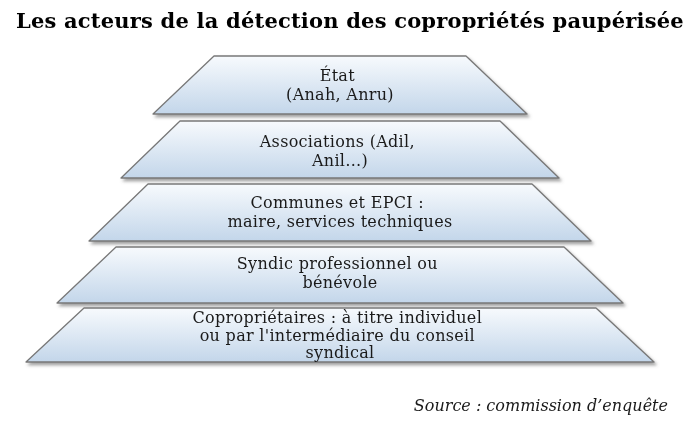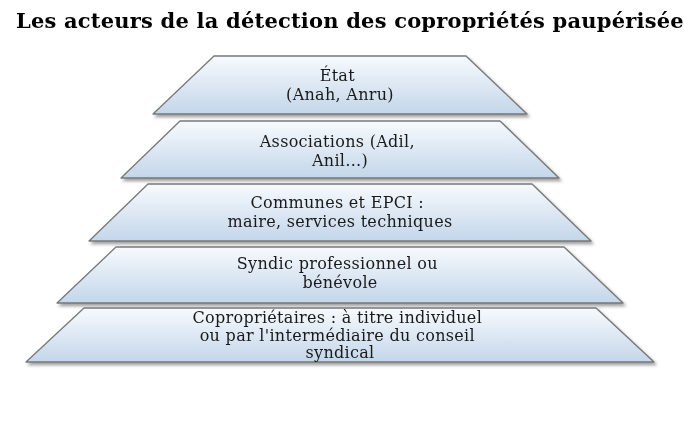--- a/index.html
+++ b/index.html
@@ -95,14 +95,15 @@
       <tspan x="340" y="269">Syndic professionnel ou</tspan>
       <tspan x="340" y="288">bénévole</tspan>
     </text>
     <text class="layer-text" fill="#1a1a1a">
       <tspan x="340" y="323">Copropriétaires : à titre individuel</tspan>
       <tspan x="340" y="341">ou par l'intermédiaire du conseil</tspan>
       <tspan x="340" y="358">syndical</tspan>
     </text>
   </svg>
 
+  <div id="source">Source : commission d’enquête</div>
 
 </div>
 
 </body></html>

